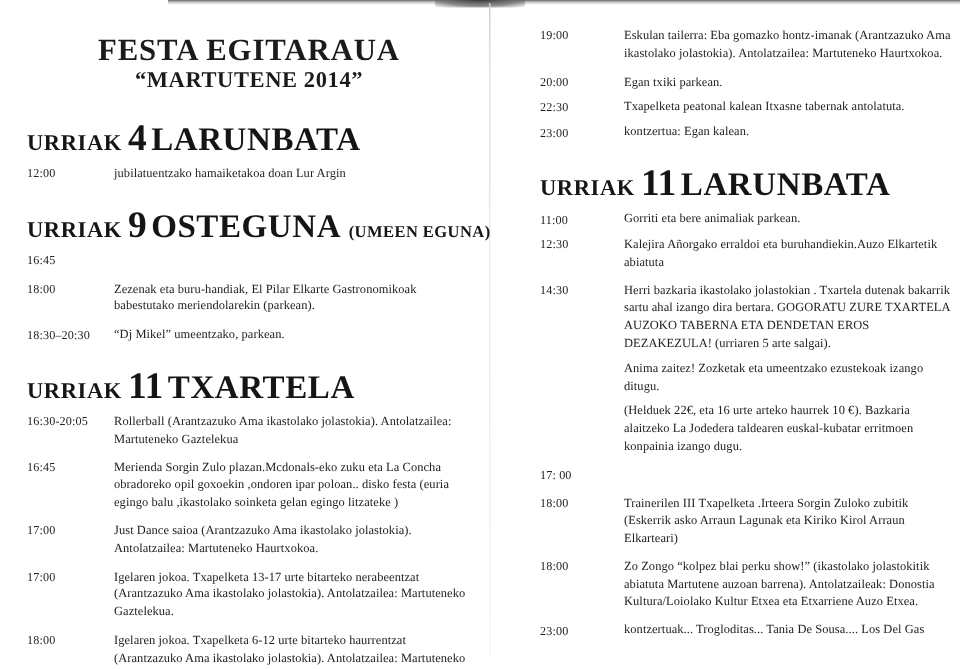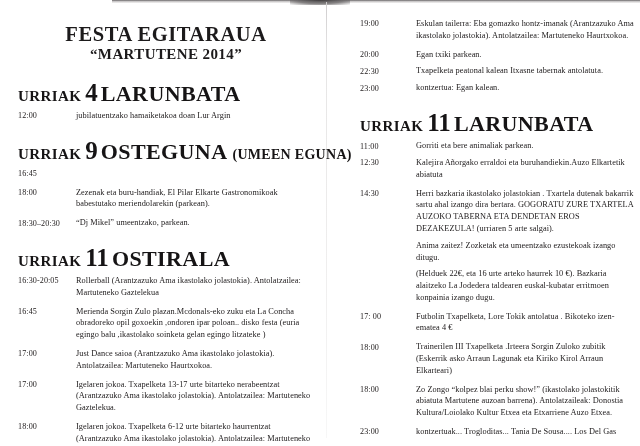--- a/index.html
+++ b/index.html
@@ -104,21 +104,21 @@
     padding: 0 3px 0 4px;
     letter-spacing: 0px;
     vertical-align: baseline;
   }
   .day-head .dayname {
     font-size: 22px;
     letter-spacing: .4px;
     vertical-align: baseline;
   }
   .day-head .daynote {
-    font-size: 14px;
+    font-size: 11px;
     letter-spacing: .3px;
     padding-left: 5px;
     vertical-align: baseline;
   }
 
   
   .entry {
     display: flex;
     align-items: flex-start;
     margin-bottom: 7px;
@@ -179,21 +179,21 @@
     <div class="entry">
       <div class="time">18:00</div>
       <div class="desc">Zezenak eta buru-handiak, El Pilar Elkarte Gastronomikoak babestutako meriendolarekin (parkean).</div>
     </div>
     <div class="entry">
       <div class="time">18:30–20:30</div>
       <div class="desc">“Dj Mikel” umeentzako, parkean.</div>
     </div>
 
     <div class="day-head">
-      <span class="kw">URRIAK</span><span class="daynum">11</span><span class="dayname">OSTIRALA</span>
+      <span class="kw">URRIAK</span><span class="daynum">11</span><span class="dayname">TXARTELA</span>
     </div>
     <div class="entry">
       <div class="time">16:30-20:05</div>
       <div class="desc">Rollerball (Arantzazuko Ama ikastolako jolastokia). Antolatzailea: Martuteneko Gaztelekua</div>
     </div>
     <div class="entry">
       <div class="time">16:45</div>
       <div class="desc">Merienda Sorgin Zulo plazan.Mcdonals-eko zuku eta La Concha obradoreko opil goxoekin ,ondoren ipar poloan.. disko festa (euria egingo balu ,ikastolako soinketa gelan egingo litzateke )</div>
     </div>
     <div class="entry">
@@ -249,21 +249,20 @@
     <div class="entry cont tight">
       <div class="time"></div>
       <div class="desc">Anima zaitez! Zozketak eta umeentzako ezustekoak izango ditugu.</div>
     </div>
     <div class="entry cont">
       <div class="time"></div>
       <div class="desc">(Helduek 22€, eta 16 urte arteko haurrek 10 €). Bazkaria alaitzeko La Jodedera taldearen euskal-kubatar erritmoen konpainia izango dugu.</div>
     </div>
     <div class="entry">
       <div class="time">17: 00</div>
-      <div class="desc">Futbolin Txapelketa, Lore Tokik antolatua . Bikoteko izen-ematea 4 €</div>
     </div>
     <div class="entry">
       <div class="time">18:00</div>
       <div class="desc">Trainerilen III Txapelketa .Irteera Sorgin Zuloko zubitik (Eskerrik asko Arraun Lagunak eta Kiriko Kirol Arraun Elkarteari)</div>
     </div>
     <div class="entry">
       <div class="time">18:00</div>
       <div class="desc">Zo Zongo “kolpez blai perku show!” (ikastolako jolastokitik abiatuta Martutene auzoan barrena). Antolatzaileak: Donostia Kultura/Loiolako Kultur Etxea eta Etxarriene Auzo Etxea.</div>
     </div>
     <div class="entry">

